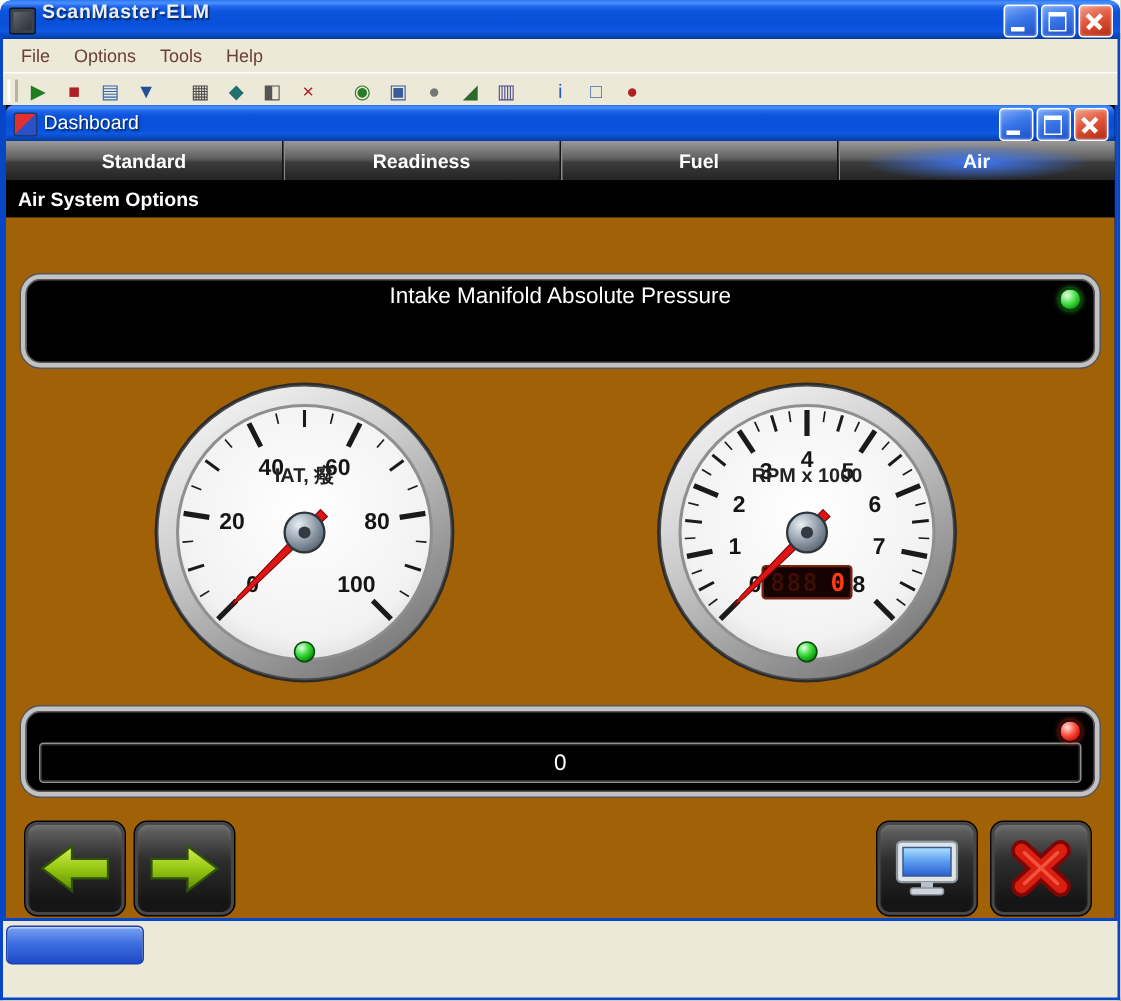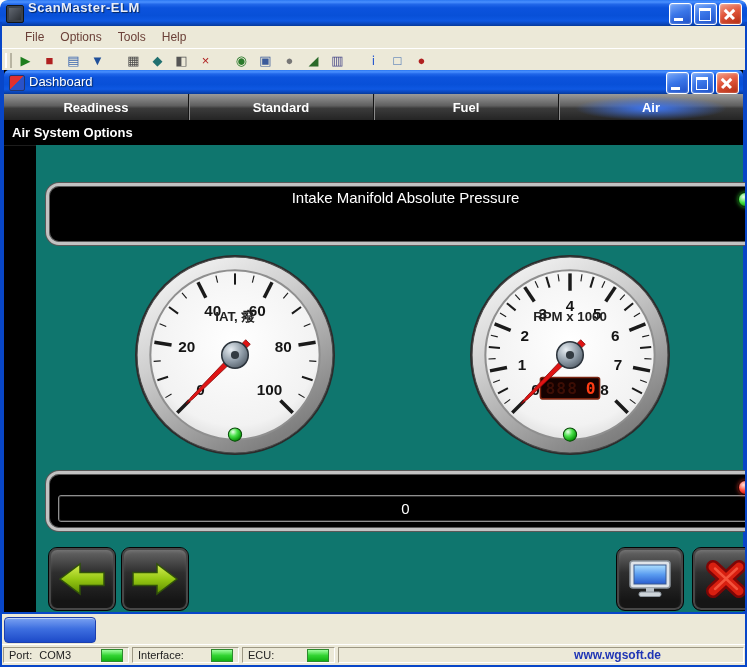--- a/index.html
+++ b/index.html
@@ -14,21 +14,21 @@
     text-shadow:1px 1px 1px #06275e;letter-spacing:.5px;}
   .win-btns{position:absolute;right:5px;top:3px;display:flex;gap:2px;}
   .wbtn{width:21px;height:20px;border-radius:3px;border:1px solid #fff;position:relative;cursor:pointer;
     box-shadow:inset 0 0 2px rgba(255,255,255,.6);}
   .wbtn.min,.wbtn.max{background:linear-gradient(160deg,#7aa9f8,#3a76e8 45%,#1e50c8);}
   .wbtn.close{background:linear-gradient(160deg,#f0a08a,#e2573c 45%,#b02a10);}
   .wbtn.min i{position:absolute;left:4px;bottom:3px;width:9px;height:3px;background:#fff;}
   .wbtn.max i{position:absolute;left:4px;top:4px;width:10px;height:9px;border:1px solid #fff;border-top-width:3px;}
   .wbtn.close i,.wbtn.close b{position:absolute;width:13px;height:2.5px;background:#fff;left:3px;top:8.5px;}
   .wbtn.close i{transform:rotate(45deg);}  .wbtn.close b{transform:rotate(-45deg);}
-  .menubar{position:absolute;left:13px;top:26px;right:2px;height:22px;background:#ece9d8;
+  .menubar{position:absolute;left:2px;top:26px;right:2px;height:22px;background:#ece9d8;
     display:flex;align-items:center;padding-left:4px;}
   .menu-item{padding:2px 8px;font-size:12px;color:#6b4038;cursor:pointer;}
   .toolbar{position:absolute;left:2px;top:48px;right:2px;height:22px;background:#ece9d8;
     display:flex;align-items:center;border-top:1px solid #fff;}
   .grip{width:3px;height:15px;margin:0 5px 0 3px;border-left:2px solid #fff;border-right:2px solid #b8b4a2;}
   .tb-icons{display:flex;align-items:center;gap:7px;}
   .tb-icon{font-size:13px;line-height:17px;width:17px;text-align:center;cursor:pointer;}
   .tb-icon:nth-child(5),.tb-icon:nth-child(9),.tb-icon:nth-child(14){margin-left:12px;}
   
   .dwin{position:absolute;left:2px;top:70px;width:743px;height:544px;box-sizing:border-box;
@@ -42,21 +42,21 @@
     text-shadow:1px 1px 1px #06275e;}
   .tabs{display:flex;height:26px;background:linear-gradient(180deg,#9a9a9a,#5f5f5f 45%,#3b3b3b 55%,#242424);}
   .tab{flex:1;display:flex;align-items:center;justify-content:center;color:#fff;font-weight:bold;
     font-size:13px;border-left:1px solid #141414;box-shadow:inset 1px 0 0 #8a8a8a;cursor:pointer;}
   .tab:first-child{border-left:none;box-shadow:none;}
   .tab.active{background:
     radial-gradient(ellipse 55% 62% at 50% 55%, rgba(62,122,255,.95), rgba(62,122,255,0) 75%),
     linear-gradient(180deg,#9a9a9a,#5f5f5f 45%,#3b3b3b 55%,#242424);}
   .section{height:25px;line-height:25px;padding-left:8px;color:#fff;font-weight:bold;font-size:13px;
     background:#000;border-bottom:1px solid #1d1d1d;}
-  .dash{position:absolute;left:0;top:75px;right:0;bottom:0;background:#0f766e;margin-left:32px;}
+  .dash{position:absolute;left:0;top:75px;right:0;bottom:0;background:#a16207;}
   
   .display-panel{position:absolute;left:10px;width:719px;background:#000;box-sizing:border-box;
     border:3px solid #c2c2c2;border-radius:13px;box-shadow:0 0 0 1px #585858, inset 0 0 0 1px #585858;}
   .map-panel{top:38px;height:62px;}
   .air-panel{top:326px;height:60px;}
   .panel-label{text-align:center;color:#fff;font-size:15px;margin-top:3px;}
   .panel-value{position:absolute;left:9px;right:9px;bottom:6px;height:25px;border:1px solid #8f8f8f;
     border-radius:3px;box-shadow:inset 0 0 0 1px #2f2f2f;color:#fff;font-size:15px;
     display:flex;align-items:center;justify-content:center;}
   .led{position:absolute;width:13px;height:13px;border-radius:50%;}
@@ -198,22 +198,22 @@
             <i></i>
           </span>
         <span class="wbtn close">
             <i></i>
             <b></b>
           </span>
       </span>
     </div>
 
     <div class="tabs">
+      <div class="tab">Standard</div>
       <div class="tab">Readiness</div>
-      <div class="tab">Standard</div>
       <div class="tab">Fuel</div>
       <div class="tab active">Air</div>
     </div>
 
     <div class="section">Air System Options</div>
 
     <div class="dash">
 
       <div class="display-panel map-panel">
         <div class="panel-label">Intake Manifold Absolute Pressure</div>
@@ -362,35 +362,17 @@
           <path d="M12 9.5 L34 30 M34 9.5 L12 30" stroke="#ff6a50" stroke-width="2.5" stroke-linecap="round" fill="none" opacity="0.7"></path>
         </svg>
       </div>
     </div>
   </div>
 
   <div class="bottom-strip">
     <div class="partial-btn"></div>
   </div>
 
-  <div class="statusbar">
-    <div class="spanel p1">
-      <span>Port:</span>
-      <span class="sval">COM3</span>
-      <span class="sled"></span>
-    </div>
-    <div class="spanel p2">
-      <span>Interface:</span>
-      <span class="sled"></span>
-    </div>
-    <div class="spanel p3">
-      <span>ECU:</span>
-      <span class="sled"></span>
-    </div>
-    <div class="spanel p4">
-      <span class="site">www.wgsoft.de</span>
-    </div>
-  </div>
 
   <div class="edge left"></div>
   <div class="edge right"></div>
   <div class="edge bottom"></div>
 </div>
 
 </body></html>

